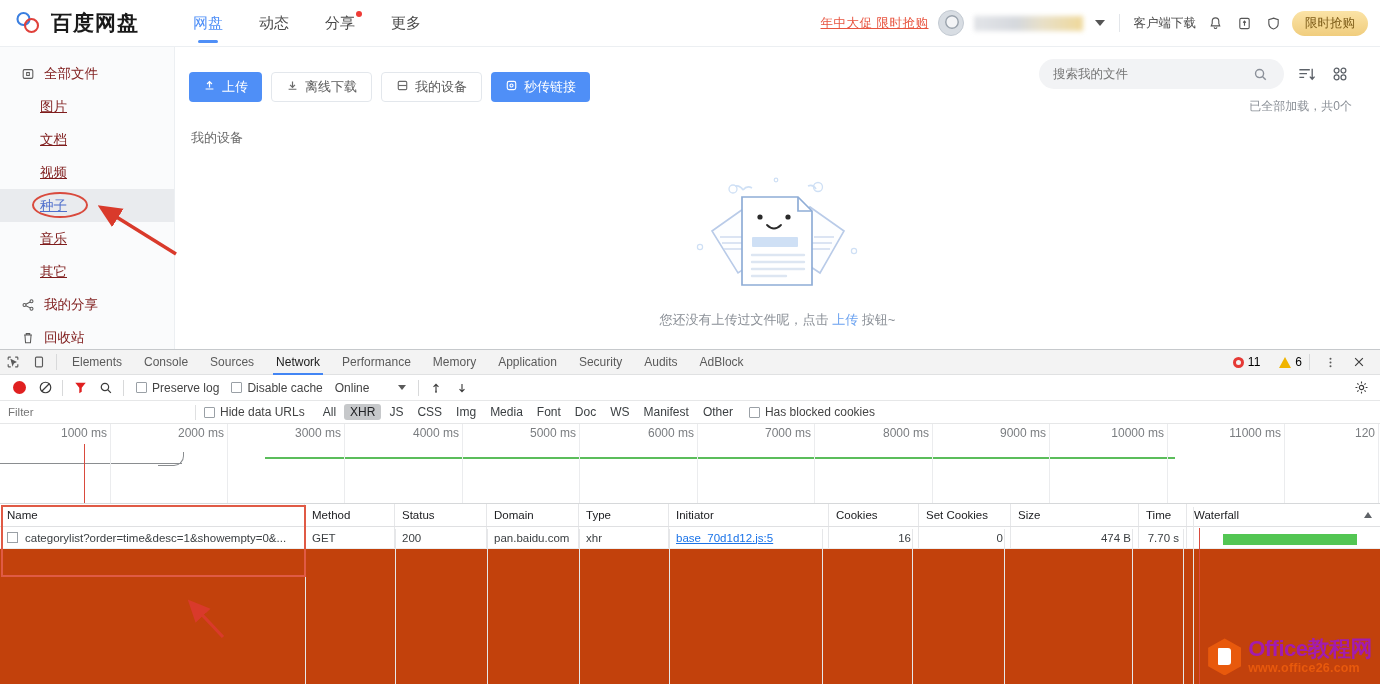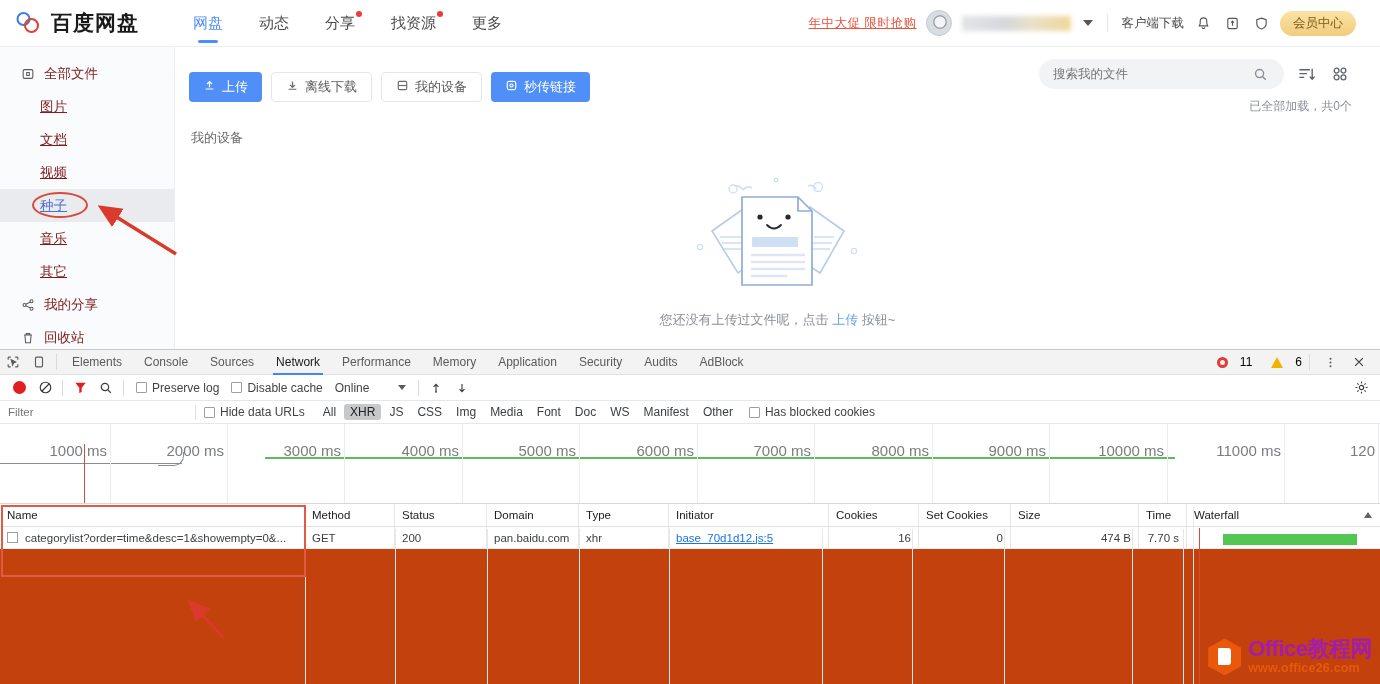--- a/index.html
+++ b/index.html
@@ -33,21 +33,21 @@
     content: ""; position: absolute; bottom: 4px; left: 50%;
     transform: translateX(-50%); width: 20px; height: 3px;
     background: #4f8ff7; border-radius: 2px;
   }
   .nav-dot {
     position: absolute; top: 11px; right: 11px;
     width: 6px; height: 6px; border-radius: 50%; background: #ef3b36;
   }
   .header-right {
     margin-left: auto; display: flex; align-items: center;
-    padding-right: 24px; gap: 9px;
+    padding-right: 12px; gap: 9px;
   }
   .promo-text {
     font-size: 12.5px; color: #e8543f; text-decoration: underline;
     filter: blur(0.6px); letter-spacing: 0.5px; cursor: pointer;
   }
   .avatar {
     width: 26px; height: 26px; border-radius: 50%;
     background: #d8dde3; border: 1px solid #c3cad2; position: relative;
     overflow: hidden; flex: none;
   }
@@ -169,21 +169,21 @@
   }
   .dt-tab.active { color: #1a1a1a; }
   .dt-tab.active::after {
     content: ""; position: absolute; bottom: 0; left: 8px; right: 8px;
     height: 2px; background: #4285f4;
   }
   .dt-tabbar-right {
     margin-left: auto; display: flex; align-items: center; padding-right: 8px;
     gap: 3px;
   }
-  .cnt-badge { display: flex; align-items: center; gap: 12px; font-size: 12px; padding-left: 10px; }
+  .cnt-badge { display: flex; align-items: center; gap: 4px; font-size: 12px; padding-left: 10px; }
   .err-dot {
     width: 11px; height: 11px; border-radius: 50%;
     border: 3px solid #e53935; box-sizing: border-box;
   }
   .warn-tri {
     width: 0; height: 0; border-left: 6px solid transparent;
     border-right: 6px solid transparent; border-bottom: 11px solid #f0b400;
   }
 
   .dt-toolbar {
@@ -230,21 +230,21 @@
 
   
   .dt-timeline {
     position: relative; height: 80px; border-bottom: 1px solid #d6d8da;
     background: #fff; overflow: hidden;
   }
   .tl-tick {
     position: absolute; top: 0; height: 80px; border-left: 1px solid #ebecee;
   }
   .tl-tick span {
-    position: absolute; top: 18px; right: 4px; font-size: 15px;
+    position: absolute; top: 2px; right: 4px; font-size: 12px;
     color: #7a7d80; white-space: nowrap; filter: blur(0.5px);
   }
   .tl-red-line { position: absolute; top: 20px; width: 1px; height: 60px; background: #d94a3d; }
   .tl-grey-curve {
     position: absolute; left: 0; top: 28px; width: 182px; height: 12px;
     border-bottom: 1.5px solid #8a8d90;
   }
   .tl-grey-drop {
     position: absolute; left: 158px; top: 28px; width: 26px; height: 14px;
     border-right: 1.5px solid #8a8d90; border-bottom-right-radius: 10px;
@@ -362,24 +362,20 @@
         <span style="filter:blur(0.5px)">网盘</span>
       </div>
       <div class="nav-item">
         <span style="filter:blur(0.5px)">动态</span>
       </div>
       <div class="nav-item">
         <span style="filter:blur(0.5px)">分享</span>
         <span class="nav-dot"></span>
       </div>
       <div class="nav-item">
-        <span style="filter:blur(0.5px)">找资源</span>
-        <span class="nav-dot"></span>
-      </div>
-      <div class="nav-item">
         <span style="filter:blur(0.5px)">更多</span>
       </div>
     </div>
 
     <div class="header-right">
       <span class="promo-text">年中大促 限时抢购</span>
       <span class="avatar"></span>
       <span class="username-blur"></span>
       <span class="caret-down"></span>
       <span class="hdr-sep"></span>
@@ -394,21 +390,21 @@
         <svg width="15" height="15" viewBox="0 0 16 16" fill="none" stroke="#555" stroke-width="1.2">
           <rect x="3" y="2.5" width="10" height="11" rx="1.5"></rect>
           <path d="M8 5.5v5M6.6 7L8 5.5 9.4 7"></path>
         </svg>
       </span>
       <span class="hdr-icon">
         <svg width="15" height="15" viewBox="0 0 16 16" fill="none" stroke="#555" stroke-width="1.2">
           <path d="M8 2.3 13 4v4c0 3-2.2 5-5 5.8C5.2 13 3 11 3 8V4z"></path>
         </svg>
       </span>
-      <span class="vip-btn">会员中心</span>
+      <span class="vip-btn">限时抢购</span>
     </div>
   </div>
 
   <div class="sidebar">
     <div class="side-item">
       <span class="sicon">
         <svg width="14" height="14" viewBox="0 0 16 16" fill="none" stroke="#5a5a5a" stroke-width="1.2">
           <rect x="2.5" y="3" width="11" height="10" rx="1.5"></rect>
             <path d="M6.5 6.2h3v3.6h-3z"></path>
         </svg>

